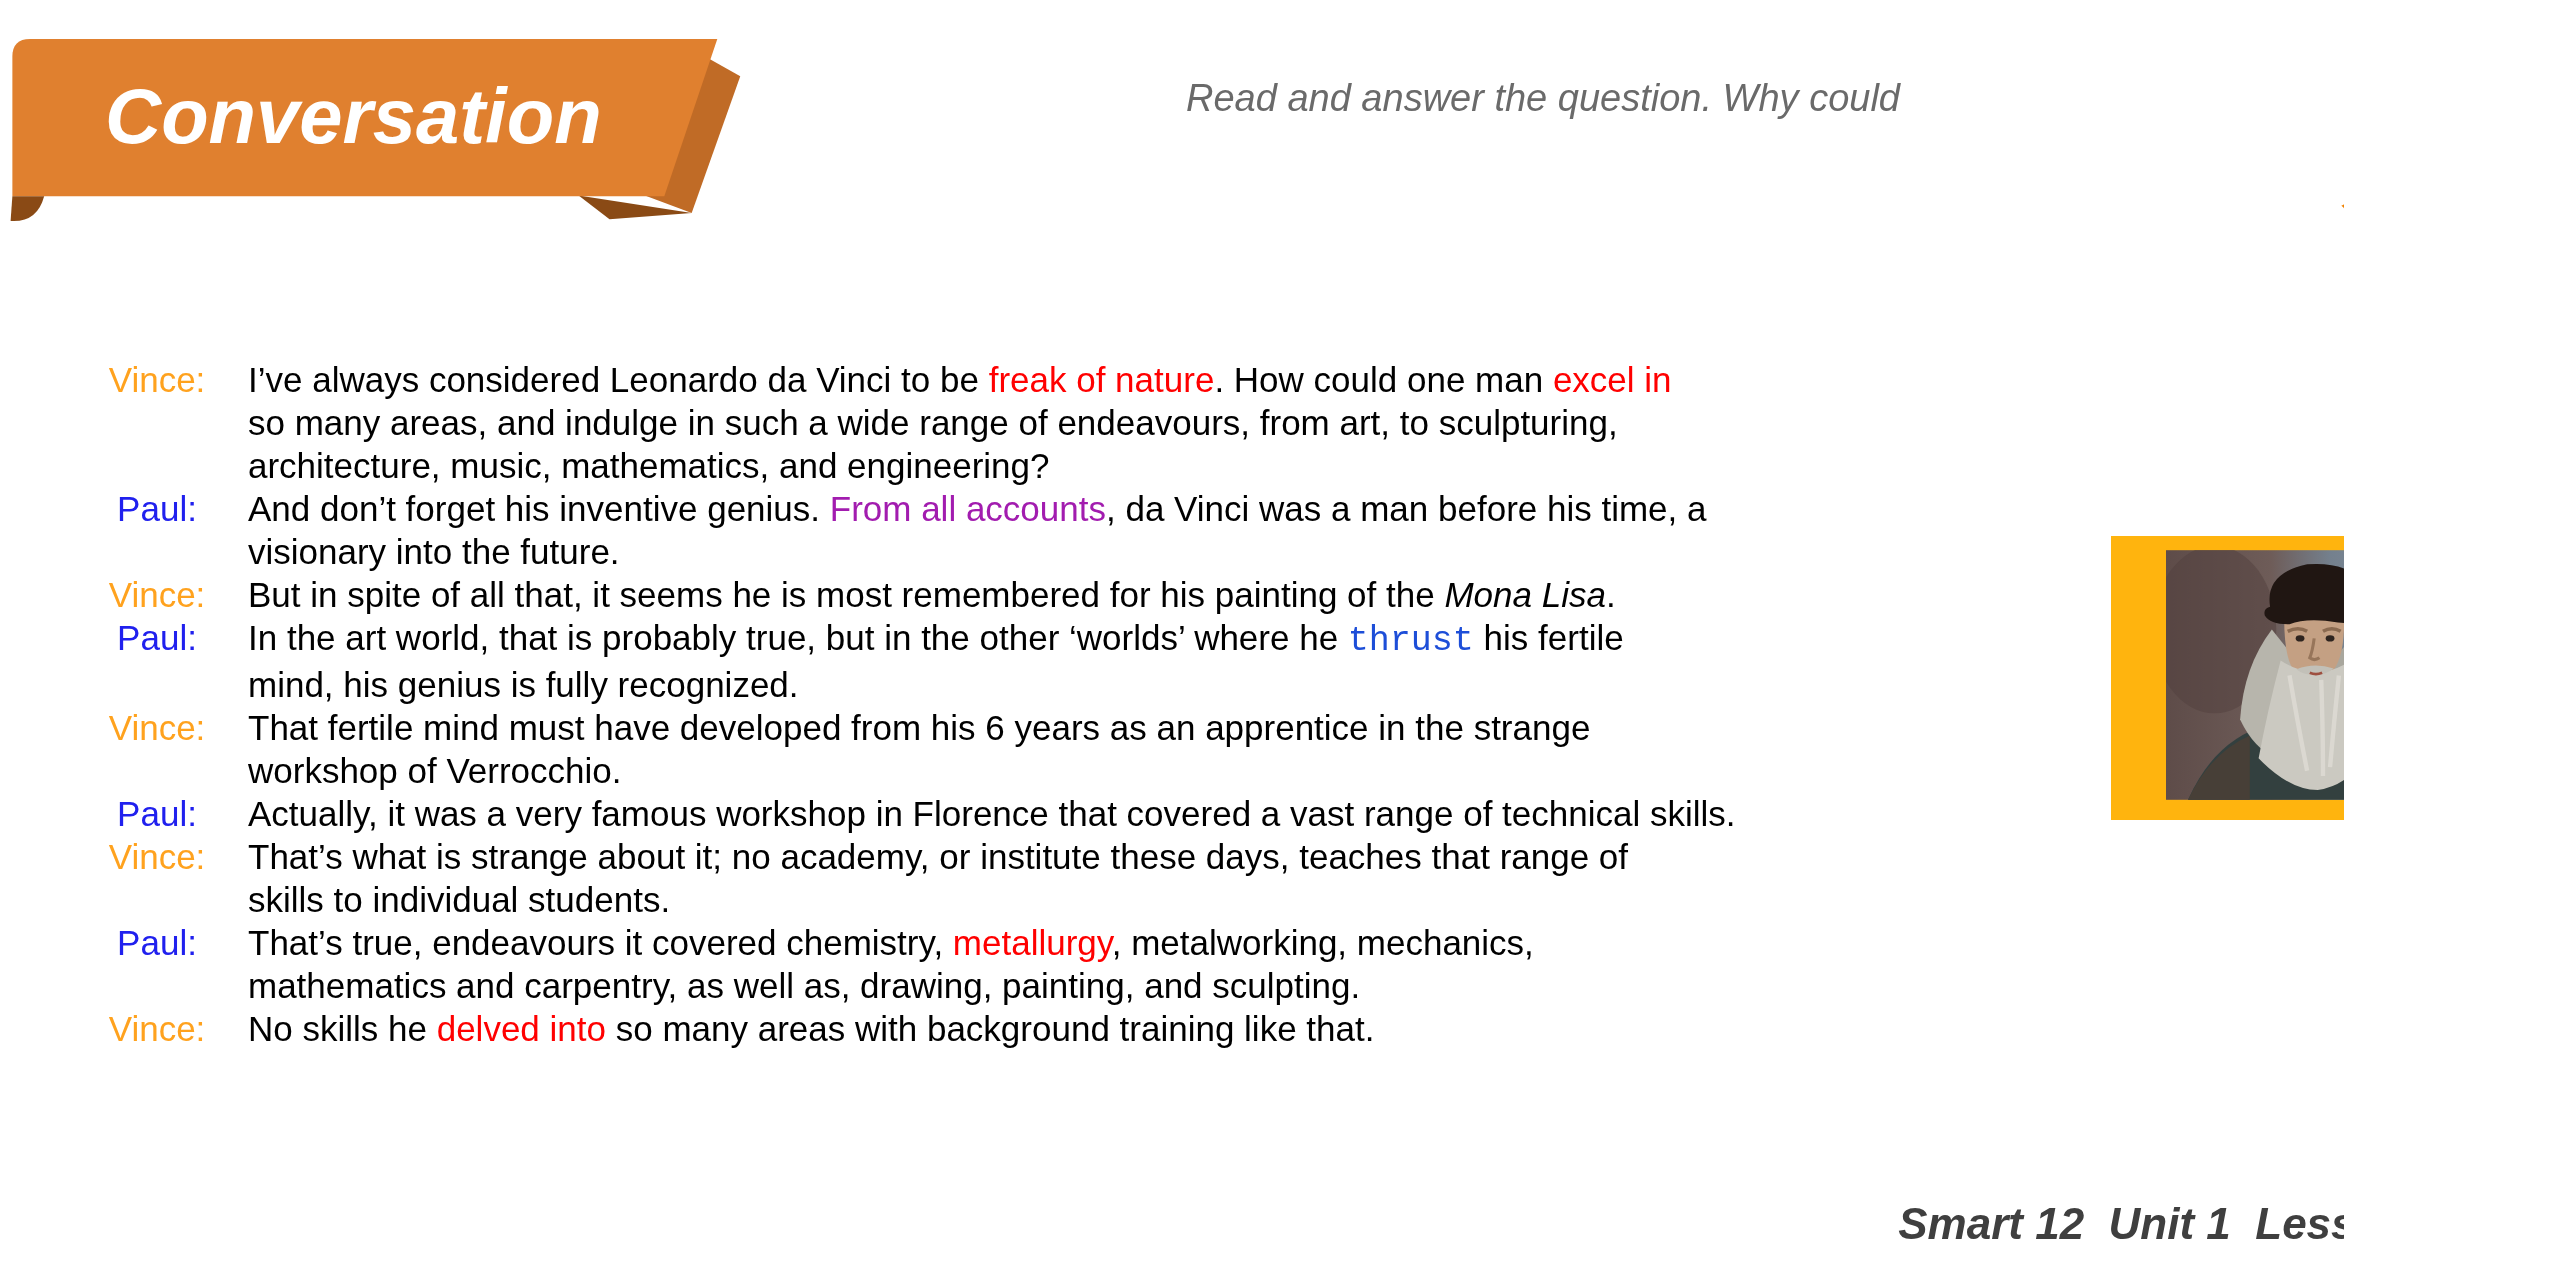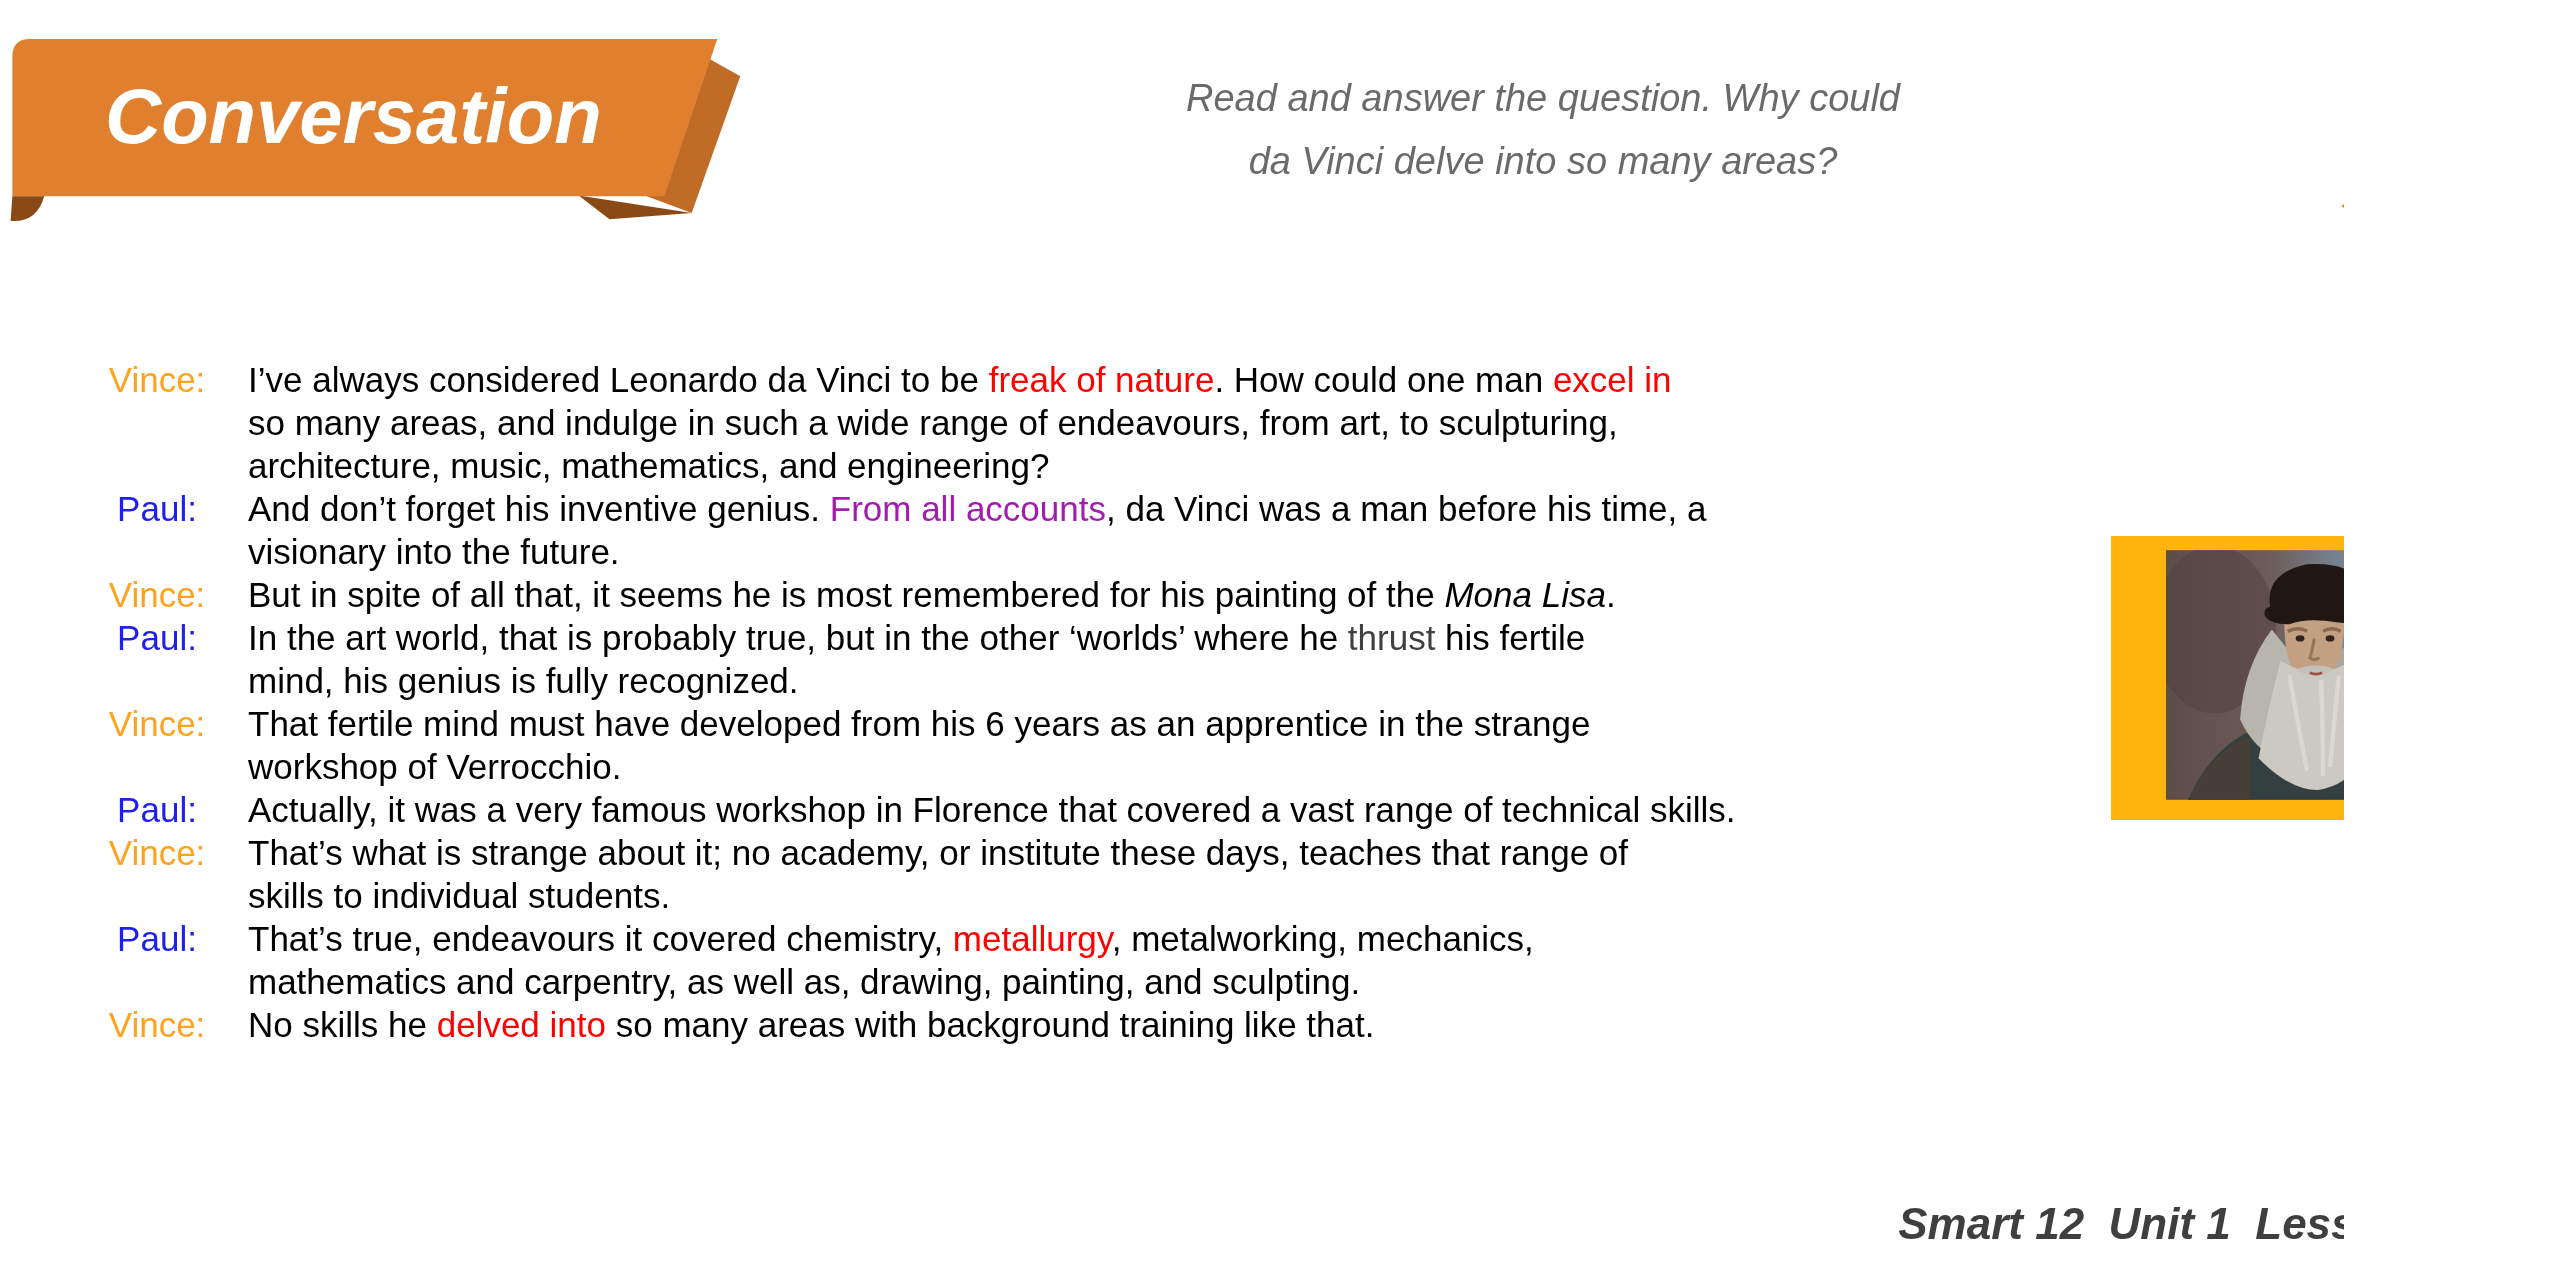--- a/index.html
+++ b/index.html
@@ -72,21 +72,20 @@
     <polygon points="765,45 838,86 783,241 730,221" fill="var(--banner-tail,#c06b26)"></polygon>
 
     <path d="M34,44 H812 L752,222 H14 V64 Q14,44 34,44 Z" fill="var(--banner-main,#e0802f)"></path>
 
     <path d="M14,222 H50 Q42,252 12,250 Z" fill="var(--banner-flap,#8a4a15)"></path>
     <text id="banner-title" x="400" y="162" text-anchor="middle" fill="var(--banner-text,#ffffff)">Conversation</text>
   </svg>
 
   <div class="heading">
     <div>Read and answer the question. Why could</div>
-    <div>da Vinci delve into so many areas?</div>
   </div>
 
   <div class="logo">
     <svg width="198" height="140" viewBox="0 0 224 158" aria-hidden="true">
       <circle cx="112" cy="64" r="46" fill="none" stroke="var(--logo-color,#f08200)" stroke-width="7"></circle>
       <path d="M64,40 Q112,-10 163,44" fill="none" stroke="var(--logo-color,#f08200)" stroke-width="8" stroke-linecap="round"></path>
       <ellipse cx="58" cy="38" rx="16" ry="9.5" fill="var(--logo-color,#f08200)" transform="rotate(-38 58 38)"></ellipse>
       <ellipse cx="166" cy="84" rx="13.5" ry="19" fill="var(--logo-color,#f08200)" transform="rotate(-14 166 84)"></ellipse>
       <path d="M84,58 Q92,46 100,58" fill="none" stroke="var(--logo-color,#f08200)" stroke-width="6" stroke-linecap="round"></path>
       <path d="M122,58 Q130,46 138,58" fill="none" stroke="var(--logo-color,#f08200)" stroke-width="6" stroke-linecap="round"></path>
@@ -110,21 +109,21 @@
         <span class="speaker" style="color: rgb(32, 32, 238);">Paul:</span>
         <div class="utterance"><span>And don’t forget his inventive genius. </span><span style="color: #a21caf;">From all accounts</span><span>, da Vinci was a man before his time, a
 visionary into the future.</span></div>
       </div>
       <div class="turn">
         <span class="speaker" style="color: rgb(255, 162, 30);">Vince:</span>
         <div class="utterance"><span>But in spite of all that, it seems he is most remembered for his painting of the </span><span style="font-style: italic;">Mona Lisa</span><span>.</span></div>
       </div>
       <div class="turn">
         <span class="speaker" style="color: rgb(32, 32, 238);">Paul:</span>
-        <div class="utterance"><span>In the art world, that is probably true, but in the other ‘worlds’ where he </span><span style="color: #404040;">thrust</span><span> his fertile
+        <div class="utterance"><span>In the art world, that is probably true, but in the other ‘worlds’ where he </span><span style="color: #1d4ed8; font-family: Liberation Mono, monospace;">thrust</span><span> his fertile
 mind, his genius is fully recognized.</span></div>
       </div>
       <div class="turn">
         <span class="speaker" style="color: rgb(255, 162, 30);">Vince:</span>
         <div class="utterance"><span>That fertile mind must have developed from his 6 years as an apprentice in the strange
 workshop of Verrocchio.</span></div>
       </div>
       <div class="turn">
         <span class="speaker" style="color: rgb(32, 32, 238);">Paul:</span>
         <div class="utterance"><span>Actually, it was a very famous workshop in Florence that covered a vast range of technical skills.</span></div>

